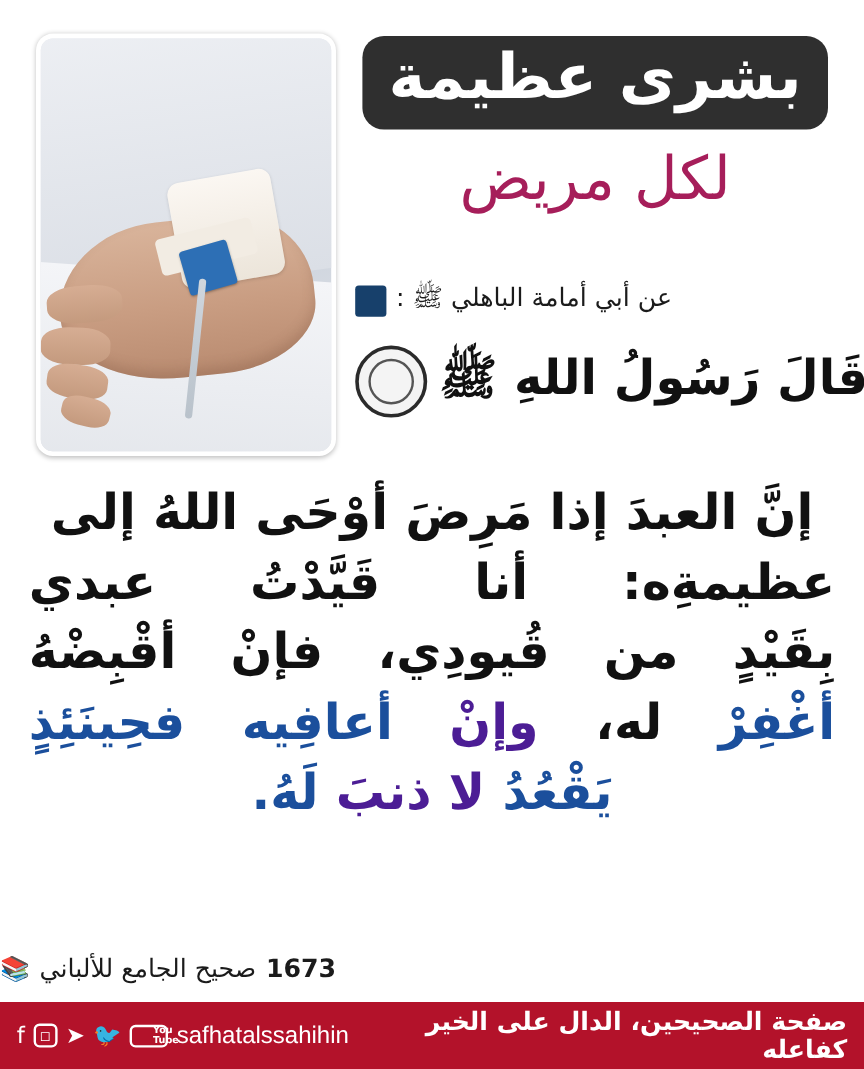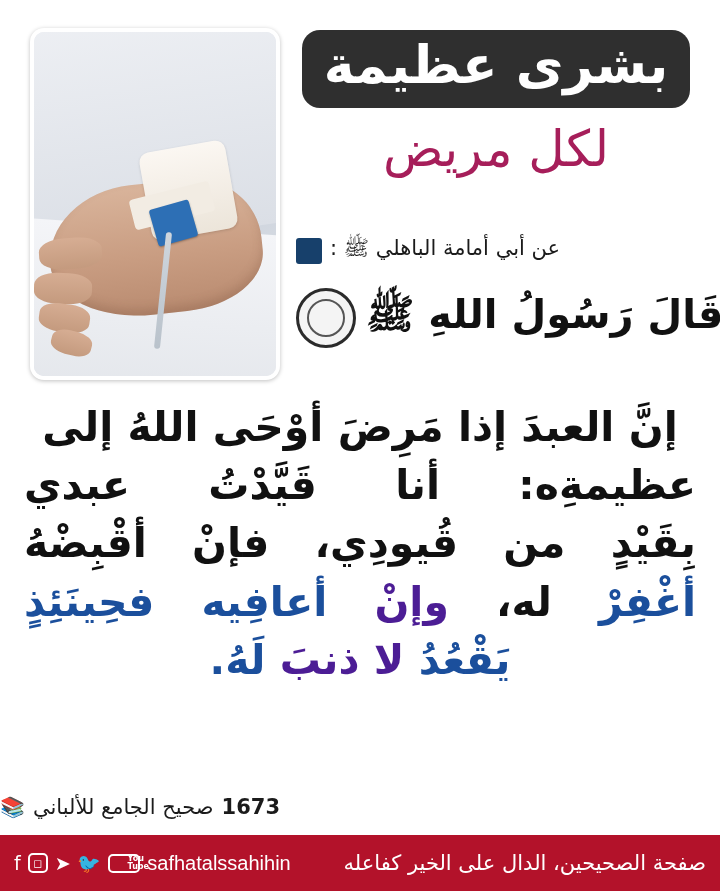--- a/index.html
+++ b/index.html
@@ -329,21 +329,21 @@
   }
   .handle {
     color: #ffffff;
     font-size: 20px;
     margin-right: 10px;
     font-family: "Liberation Sans", sans-serif;
   }
   .footer-ar {
     color: #ffffff;
     font-size: 21px;
-    font-weight: normal;
+    font-weight: bold;
     direction: rtl;
   }
 </style>
 </head>
 <body>
 
 <div class="card">
 
   <div class="top">
 

